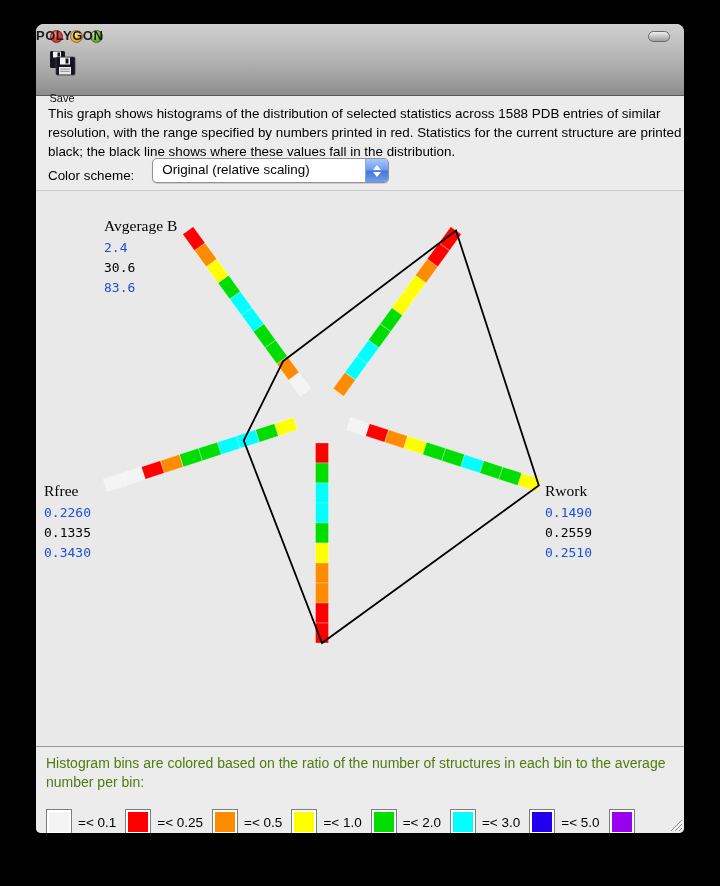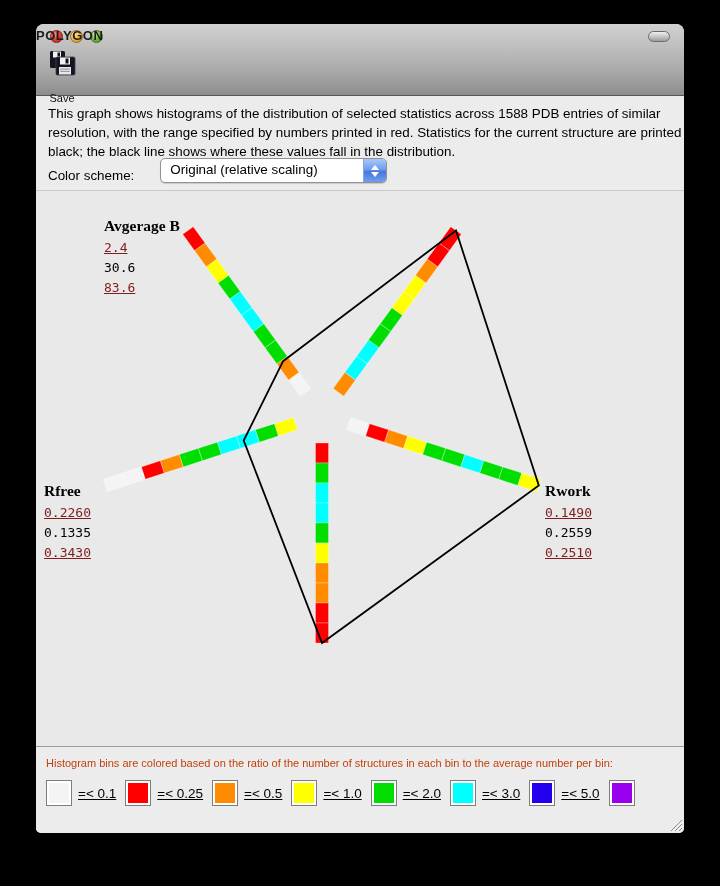--- a/index.html
+++ b/index.html
@@ -41,54 +41,54 @@
   .intro{
     position:absolute;left:0;top:72px;width:697px;
     padding:8px 12px 0 12px;box-sizing:border-box;
     font-size:13.4px;line-height:19px;color:#000;
   }
   .scheme-row{
     position:absolute;left:12px;top:135px;height:24px;display:flex;align-items:flex-end;
     font-size:13.4px;color:#000;
   }
   .popup{
-    margin-left:26px;width:225px;height:23px;background:#fff;
+    margin-left:18px;width:225px;height:23px;background:#fff;
     border:1px solid #929292;border-radius:5px;position:relative;
-    box-shadow:0 1px 1px rgba(0,0,0,0.15);cursor:default;
+    box-shadow:0 1px 1px rgba(0,0,0,0.15);cursor:default;padding-left:10px;
   }
   .popup-text{
     position:absolute;left:9px;top:3px;font-size:13.4px;color:#000;white-space:nowrap;
   }
   .popup-stepper{
     position:absolute;right:0;top:0;width:22px;height:23px;border-radius:0 4px 4px 0;
     background:linear-gradient(180deg,#a8c8f8 0%,#6f9ef0 45%,#4878d8 55%,#6f9ef0 100%);
     border-left:1px solid #86a8e0;
     display:flex;flex-direction:column;align-items:center;justify-content:center;gap:2px;
   }
   .tri{width:0;height:0;border-left:4px solid transparent;border-right:4px solid transparent;}
   .tri.up{border-bottom:5px solid #fff;}
   .tri.down{border-top:5px solid #fff;}
   
   .plot{
     position:absolute;left:0;top:166px;width:648px;height:556px;
     background:#e9e9e9;border-top:1px solid #c9c9c9;box-sizing:border-box;
   }
   .plot svg{position:absolute;left:0;top:0;}
   .axis-text{position:absolute;white-space:nowrap;}
-  .axis-title{font-family:"Liberation Serif", serif;font-weight:bold;font-size:15.5px;color:#000;margin-bottom:3px;}
+  .axis-title{font-family:"Liberation Serif", serif;font-weight:normal;font-size:15.5px;color:#000;margin-bottom:3px;}
   .axis-val{font-family:"DejaVu Sans Mono", monospace;font-size:13px;line-height:20px;color:#000;}
-  .axis-val.red{color:#7f1d1d;text-decoration:underline;}
+  .axis-val.red{color:#1d4ed8;}
   
   .legend{
     position:absolute;left:0;top:722px;width:648px;height:87px;
     border-top:1px solid #9a9a9a;box-sizing:border-box;background:#ececec;
     padding:7px 10px 0 10px;
   }
-  .legend-text{font-size:11px;line-height:19px;color:#c2410c;width:630px;}
-  .legend-row{display:flex;align-items:center;margin-top:7px;text-decoration:underline;}
+  .legend-text{font-size:14px;line-height:19px;color:#4d7c0f;width:630px;}
+  .legend-row{display:flex;align-items:center;margin-top:17px;}
   .swatch-box{
     width:24px;height:24px;border:1px solid #7e7e7e;background:#fff;
     display:flex;align-items:center;justify-content:center;flex:0 0 auto;
     box-shadow:inset 0 0 0 1px #fff;
   }
   .swatch-inner{width:20px;height:20px;}
   .swatch-label{font-size:13.5px;color:#000;margin:0 9px 0 6px;white-space:nowrap;}
   .resize-grip{position:absolute;right:2px;bottom:2px;width:13px;height:13px;}
 </style>
 </head>

